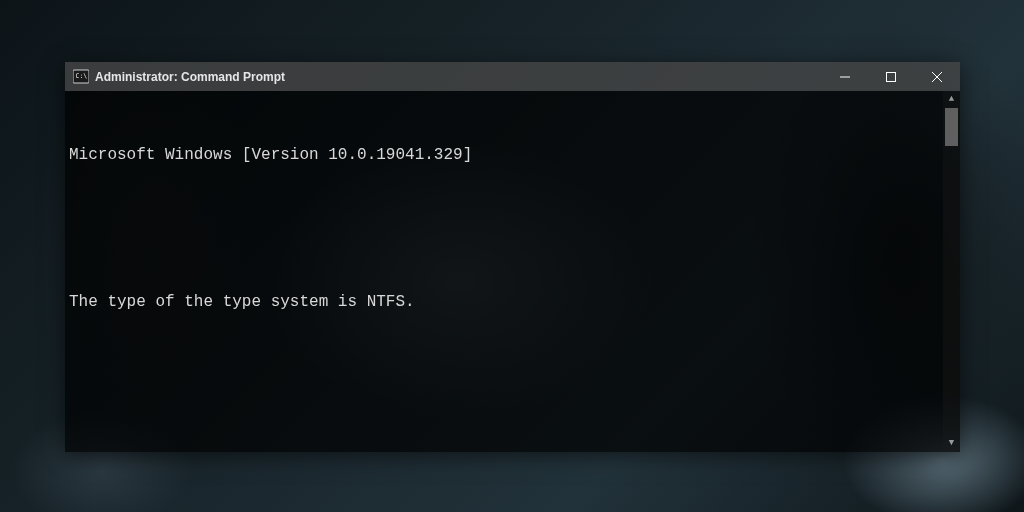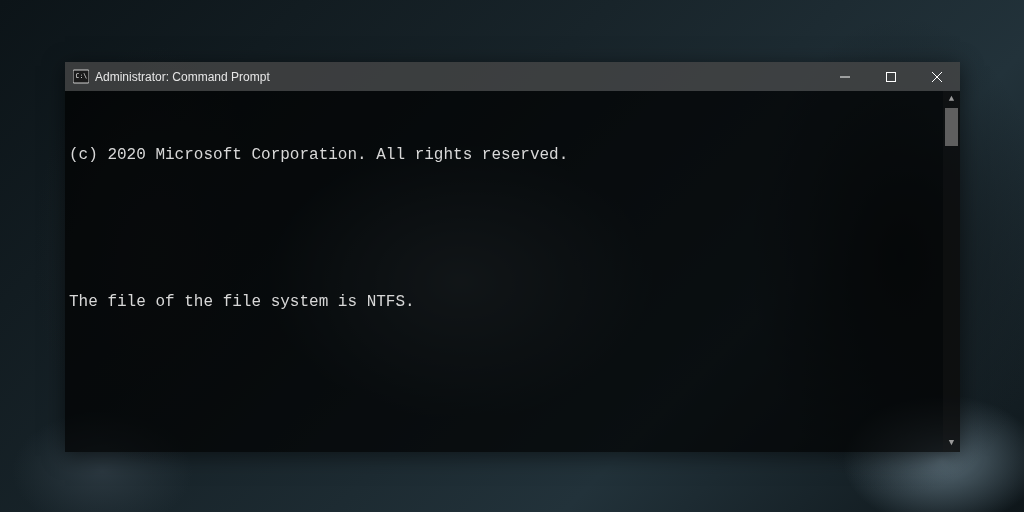--- a/index.html
+++ b/index.html
@@ -35,21 +35,21 @@
       user-select: none;
     }
     .titlebar-icon {
       width: 16px;
       height: 16px;
       margin: 0 6px 0 8px;
       display: flex;
       align-items: center;
       justify-content: center;
     }
-    .titlebar-title { flex: 0 0 auto; }
+    .titlebar-title { flex: 0 0 auto; font-weight: bold; }
     .titlebar-spacer { flex: 1 1 auto; }
     .titlebar-btn {
       width: 46px;
       height: 29px;
       display: flex;
       align-items: center;
       justify-content: center;
       color: #ffffff;
     }
     .terminal-body {
@@ -117,23 +117,23 @@
         </svg>
     </div>
     <div class="titlebar-btn close">
       <svg width="10" height="10" viewBox="0 0 10 10">
           <line x1="0" y1="0" x2="10" y2="10" stroke="#fff" stroke-width="1"></line>
           <line x1="10" y1="0" x2="0" y2="10" stroke="#fff" stroke-width="1"></line>
         </svg>
     </div>
   </div>
   <div class="terminal-body">
-    <div>(c) 2020 Microsoft Corporation. All rights reserved.</div>
+    <div>Microsoft Windows [Version 10.0.19041.329]</div>
     <div class="blank"></div>
-    <div>The file of the file system is NTFS.</div>
+    <div>The type of the type system is NTFS.</div>
     
     
     
     
     
     
     
     
     
 

